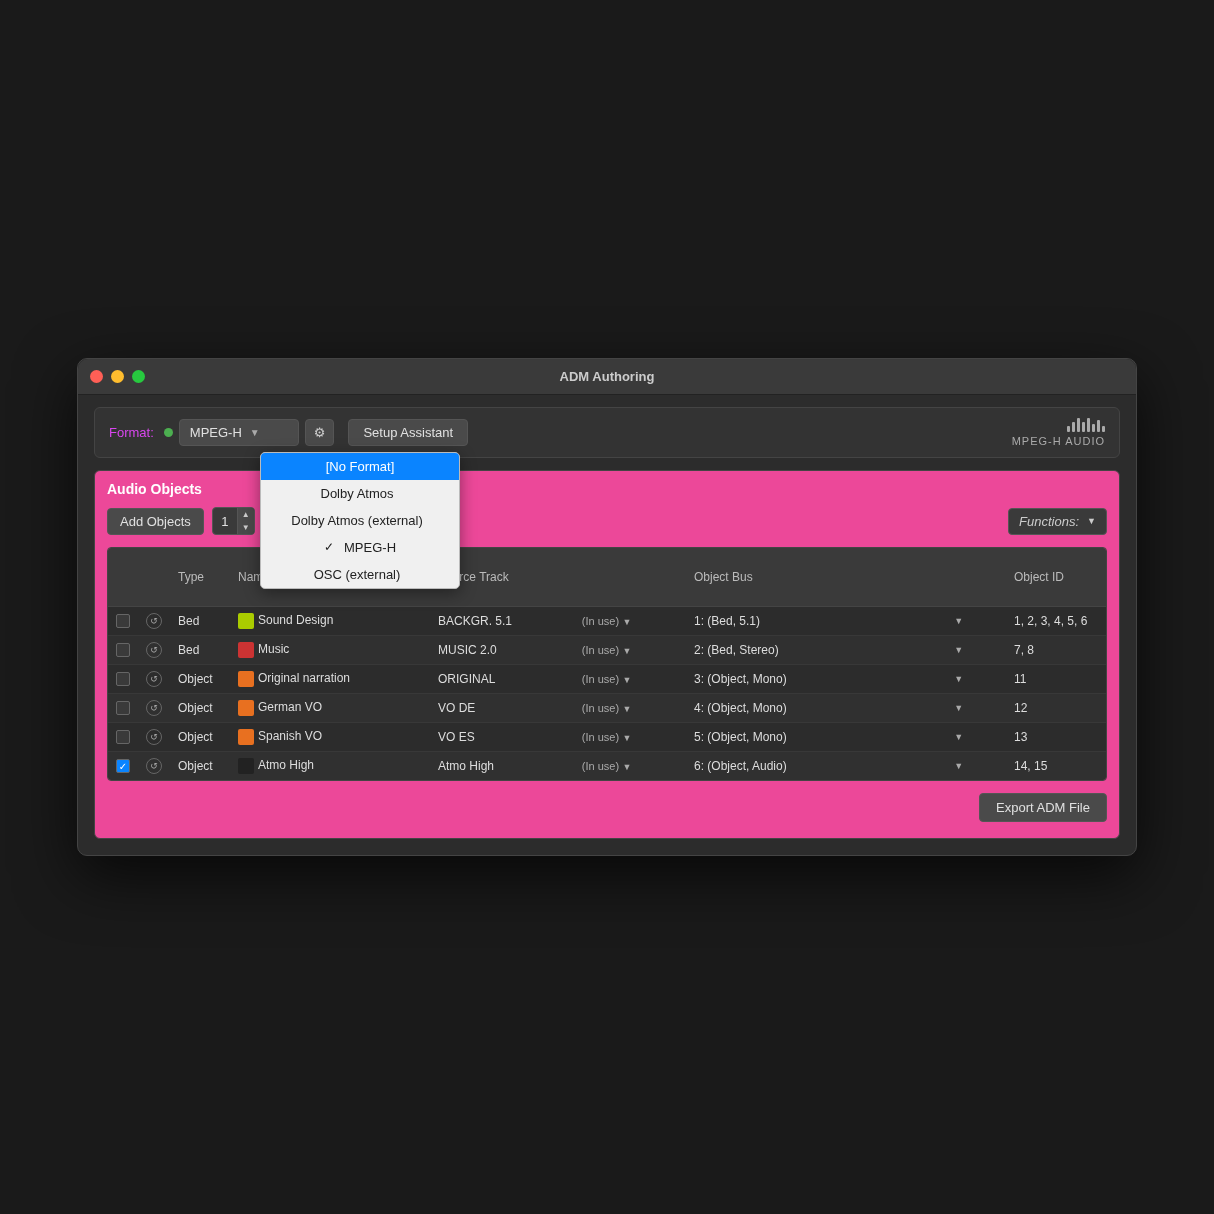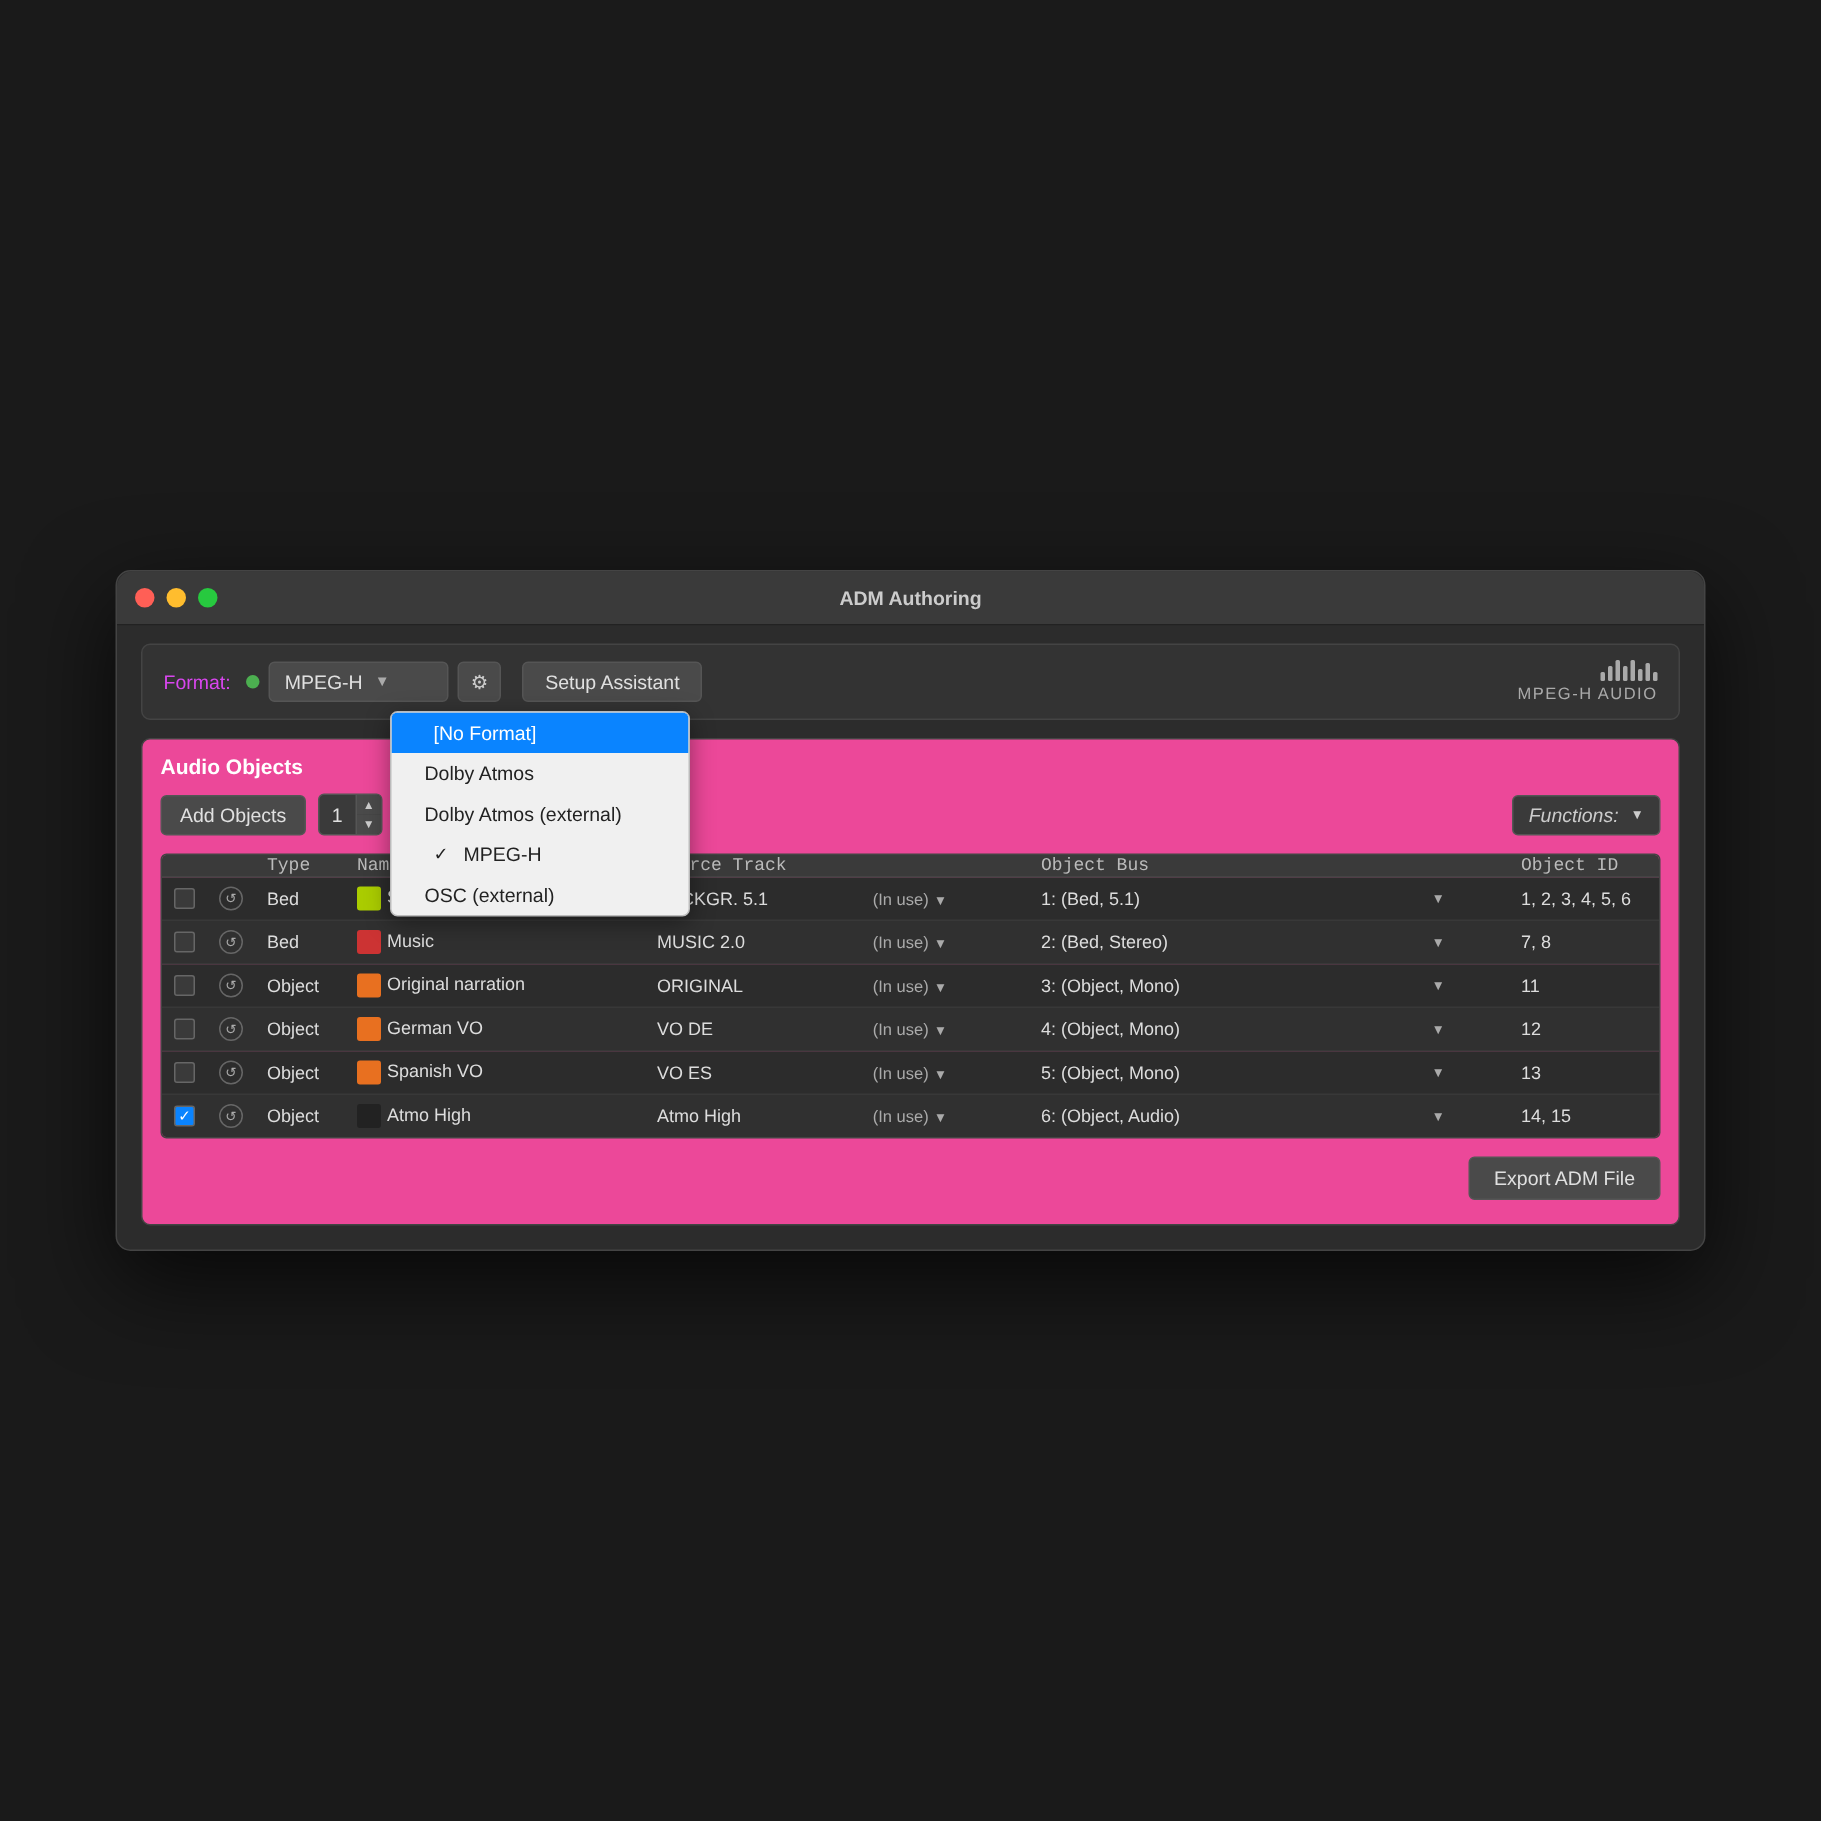--- a/index.html
+++ b/index.html
@@ -154,20 +154,21 @@
       overflow: hidden;
     }
     .dropdown-item {
       padding: 6px 28px;
       font-size: 13px;
       color: #222;
       cursor: pointer;
       display: flex;
       align-items: center;
       gap: 6px;
+      justify-content: center;
     }
     .dropdown-item.selected {
       background: #0a84ff;
       color: #fff;
     }
     .dropdown-item.checked::before {
       content: '✓';
       margin-right: 4px;
       font-size: 12px;
     }
@@ -254,24 +255,23 @@
       width: 100%;
       border-collapse: collapse;
     }
     thead tr {
       background: #3a3a3a;
     }
     thead th {
       color: #bbb;
       font-size: 12px;
       font-weight: 500;
-      padding: 0 8px;
+      padding: 22px 8px;
       text-align: left;
       border-bottom: 1px solid #444;
-      font-family: Liberation Mono, monospace;
     }
     tbody tr {
       background: #2c2c2c;
       border-bottom: 1px solid #383838;
     }
     tbody tr:nth-child(even) {
       background: #303030;
     }
     tbody tr:last-child {
       border-bottom: none;

